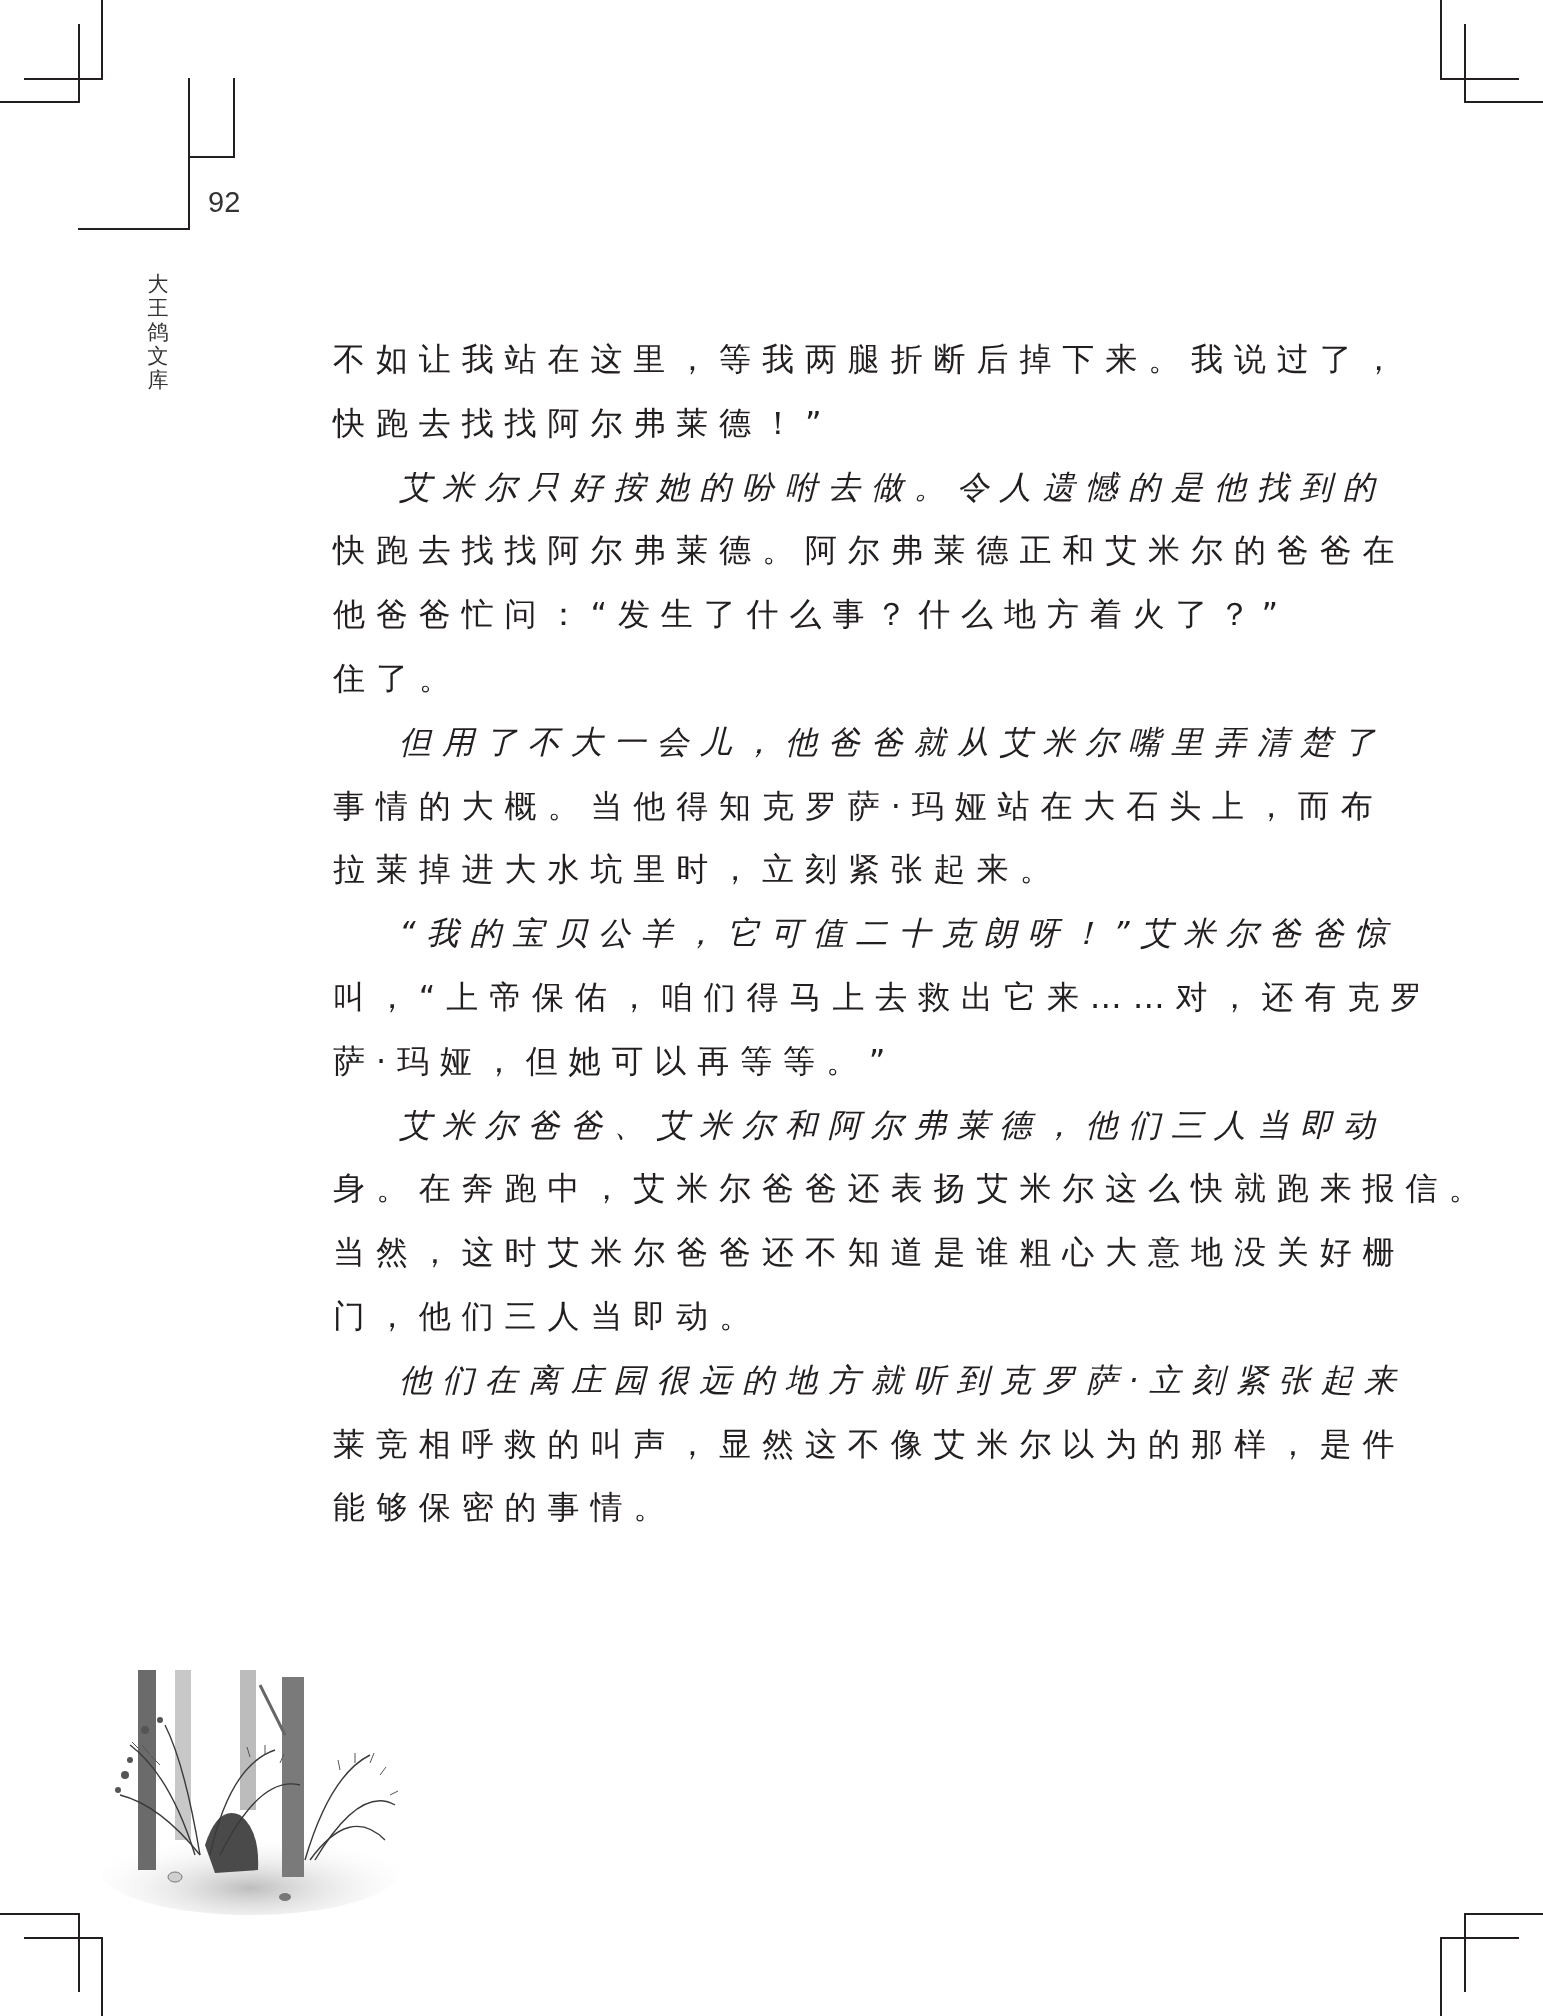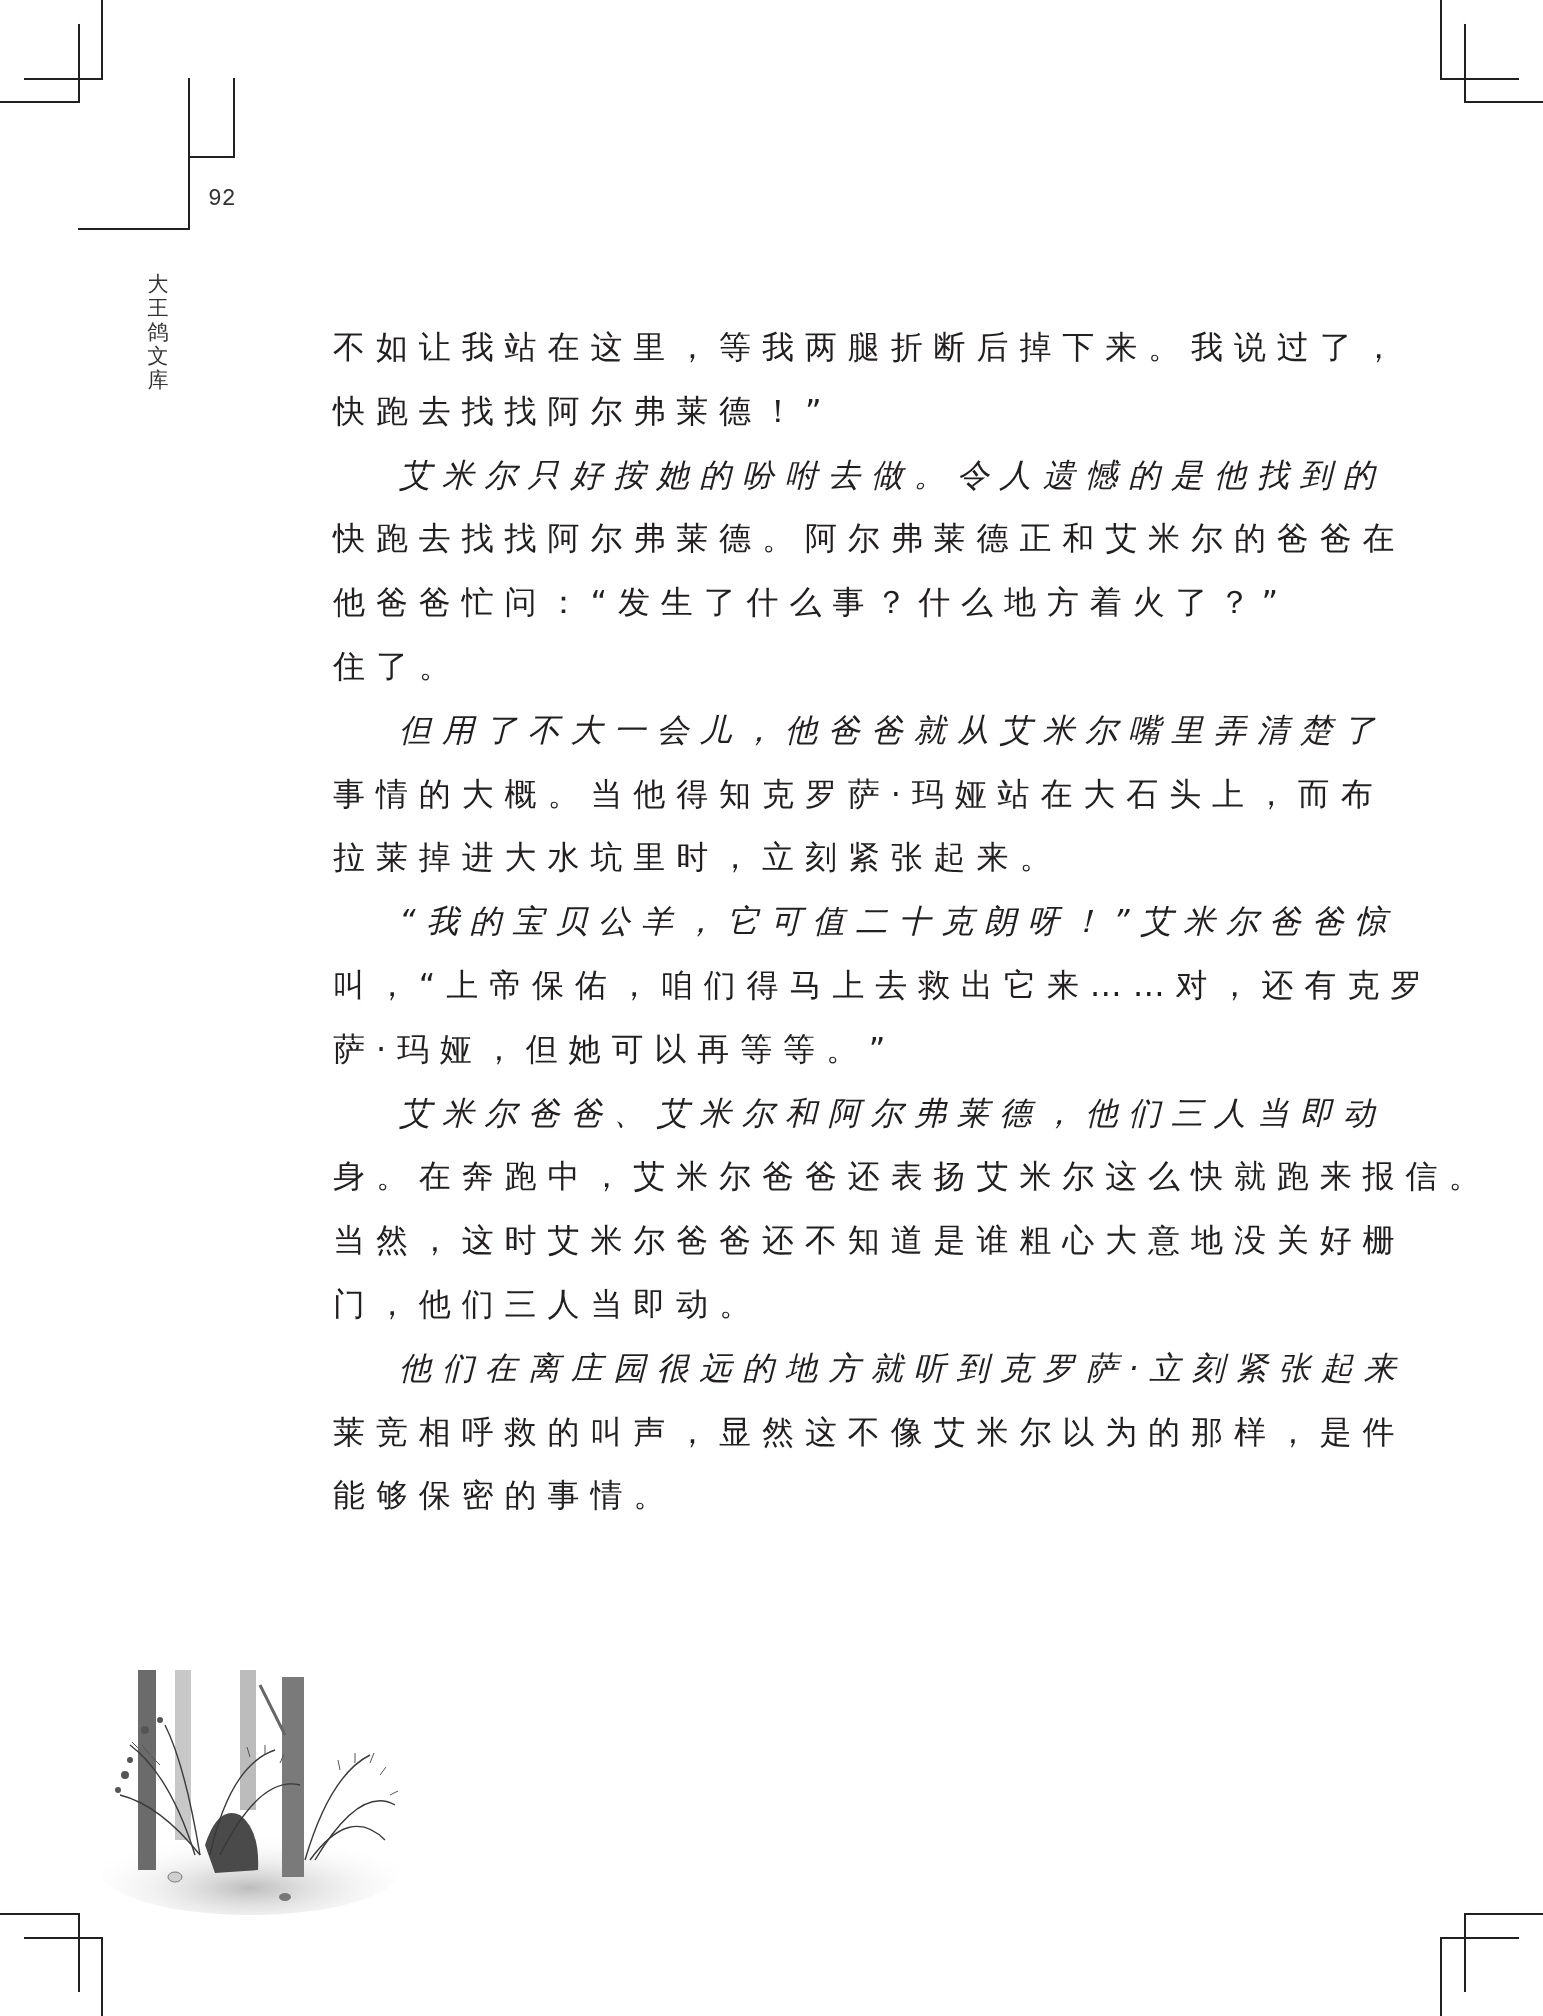--- a/index.html
+++ b/index.html
@@ -1,26 +1,26 @@
 <!DOCTYPE html>
 <html><head>
 <meta charset="utf-8">
 <style>
   html, body { margin: 0; padding: 0; background: #ffffff; }
   body { width: 1543px; height: 2016px; position: relative; overflow: hidden;
          font-family: "DejaVu Sans", "Liberation Sans", sans-serif; color: #231f20; }
   .mark { position: absolute; background: #231f20; }
   .h { height: 2px; }
   .v { width: 2px; }
-  .page-number { position: absolute; left: 208px; top: 186px; font-family: Liberation Mono, monospace;
-                 font-size: 23px; color: #333; letter-spacing: 0px; }
+  .page-number { position: absolute; left: 208px; top: 186px; font-family: Liberation Sans, sans-serif;
+                 font-size: 29px; color: #333; letter-spacing: 0px; }
   .series-name { position: absolute; left: 146px; top: 272px; width: 24px; font-size: 21px; line-height: 24px;
                  color: #333; text-align: center; }
   .series-name span { display: block; }
-  .body-text { position: absolute; left: 333px; top: 322px; width: 860px; }
+  .body-text { position: absolute; left: 333px; top: 334px; width: 860px; }
   .line { height: 63.8px; font-size: 32px; line-height: 50px; white-space: nowrap; letter-spacing: 10.9px; color: #231f20; }
   .line.indent { padding-left: 66px; font-style: italic; }
   .illustration { position: absolute; left: 100px; top: 1655px; width: 310px; height: 262px; }
 </style>
 </head>
 <body>
 
 <div class="mark v" style="left:101px; top:0; height:79px;"></div>
 <div class="mark h" style="left:24px; top:78px; width:79px;"></div>
 <div class="mark v" style="left:78px; top:24px; height:79px;"></div>

